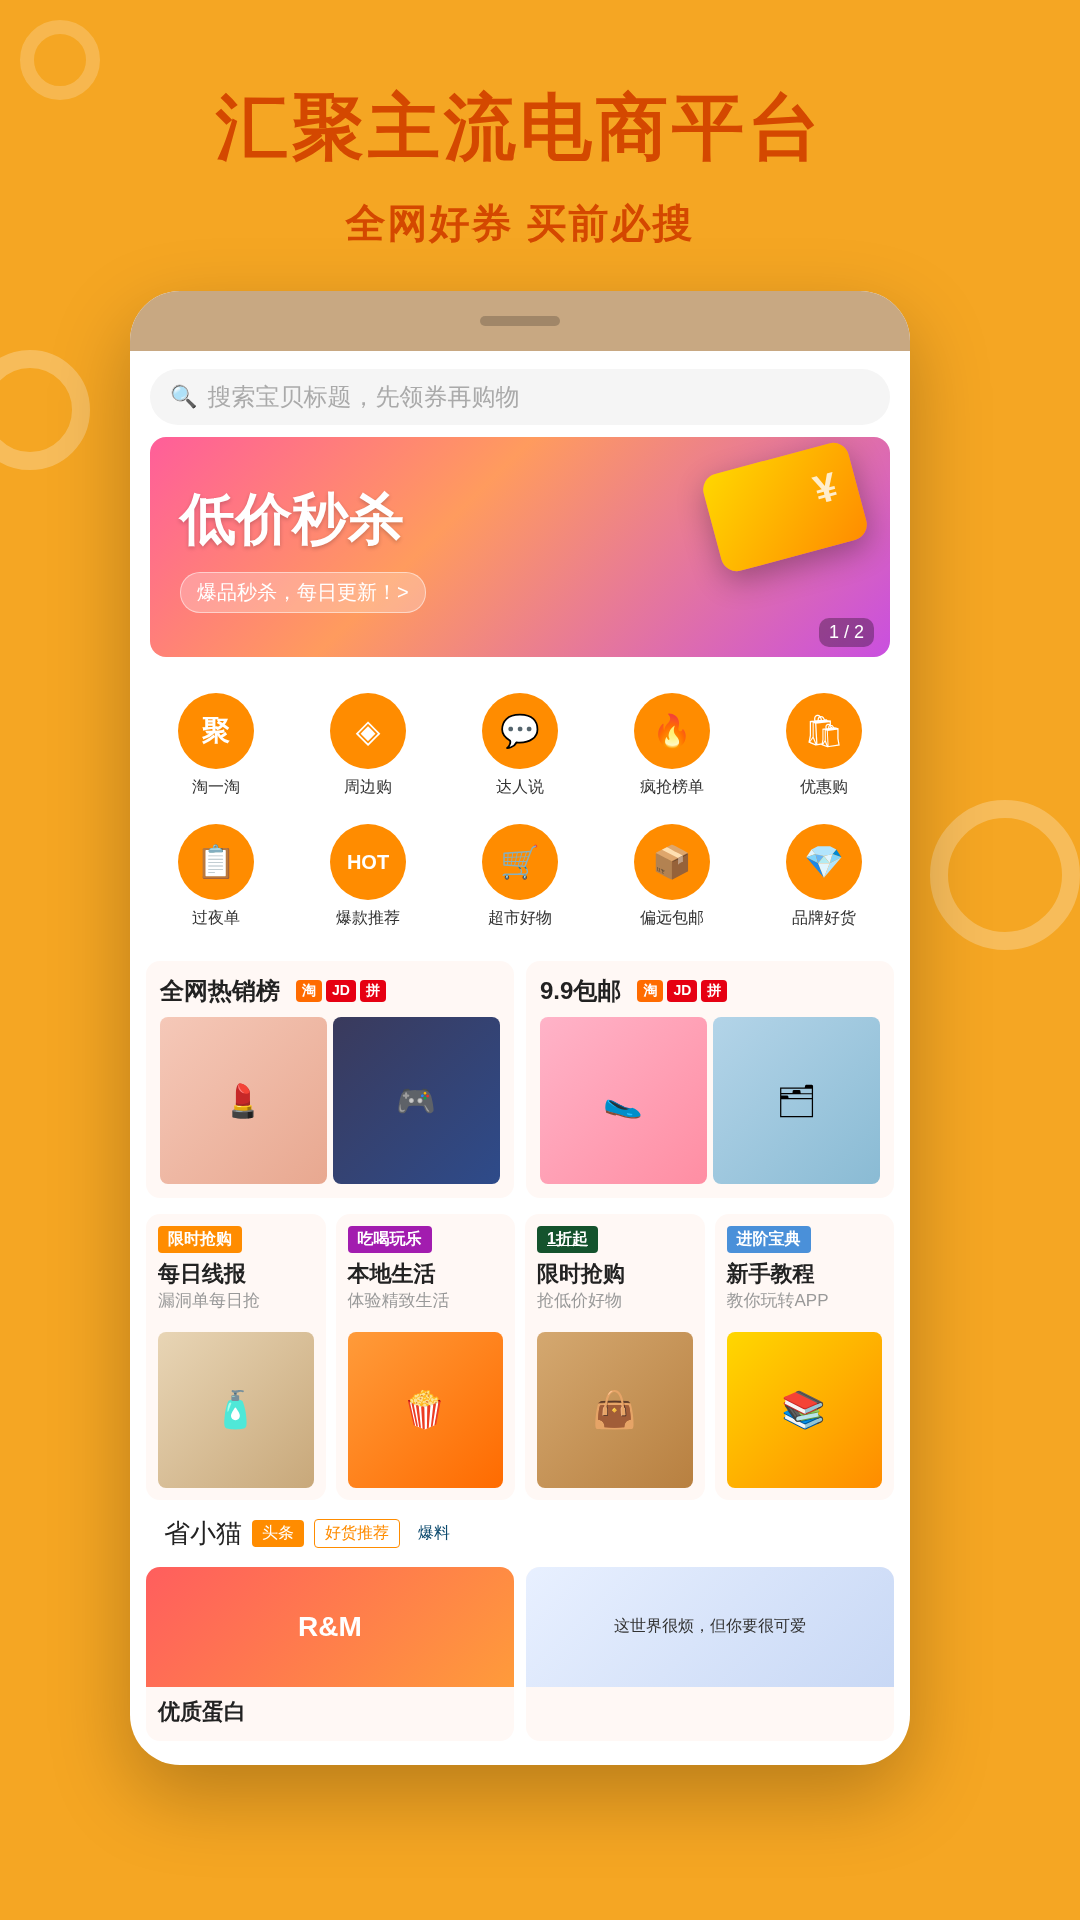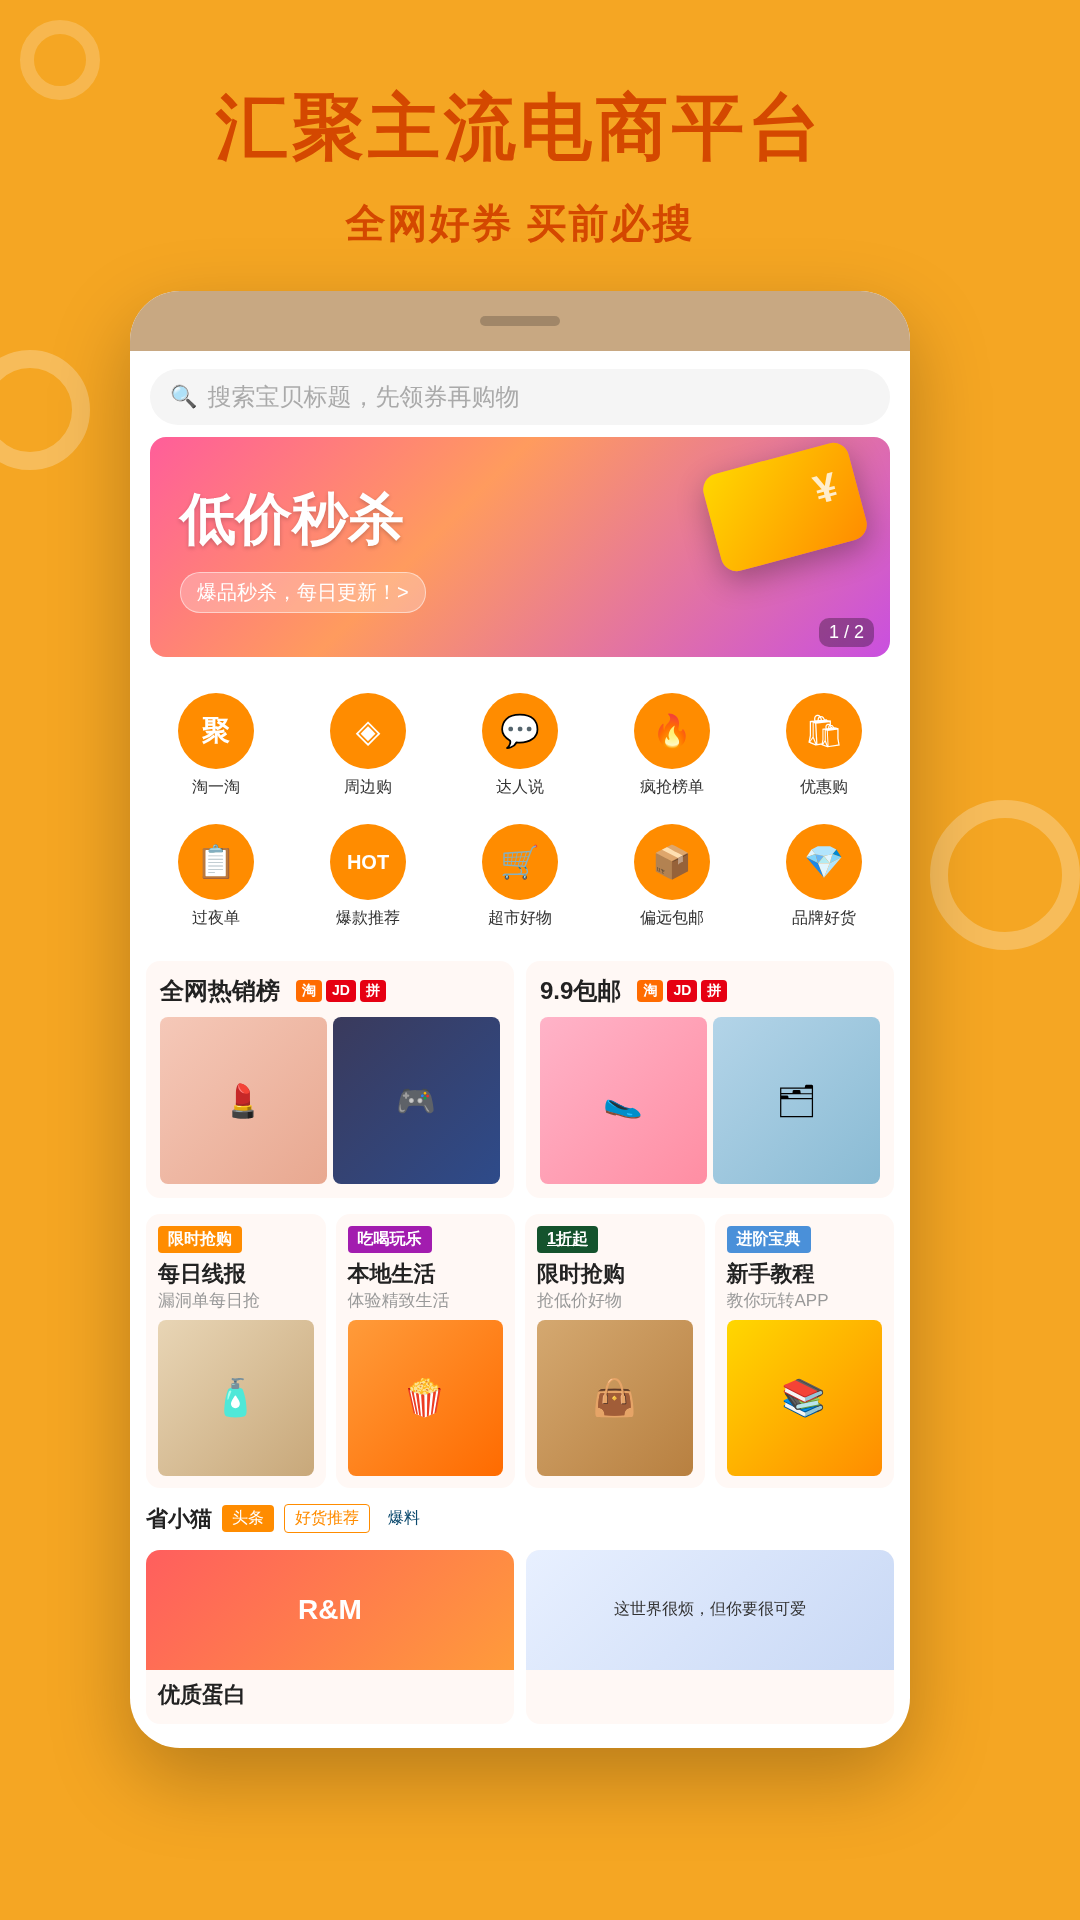--- a/index.html
+++ b/index.html
@@ -341,21 +341,21 @@
     .tag-pink { background: #14532d; text-decoration: underline; }
     .tag-blue { background: #4A90D9; }
     .feature-card-title {
       font-size: 22px;
       font-weight: 700;
       color: #222;
     }
     .feature-card-sub {
       font-size: 17px;
       color: #999;
-      margin-bottom: 8px;
+      margin-bottom: 20px;
     }
     .feature-card-img {
       width: 100%;
       aspect-ratio: 1;
       border-radius: 8px;
       background: #eee;
       display: flex;
       align-items: center;
       justify-content: center;
       overflow: hidden;
@@ -369,23 +369,24 @@
     .news-section {
       margin: 0 16px 16px;
     }
     .news-header {
       display: flex;
       align-items: center;
       gap: 10px;
       margin-bottom: 10px;
     }
     .news-title {
-      font-size: 22px;
-      font-weight: 700;
+      font-size: 26px;
+      font-weight: 400;
       color: #222;
+      margin-left: 18px;
     }
     .news-tag-head {
       background: #FF8C00;
       color: #fff;
       font-size: 16px;
       padding: 3px 10px;
       border-radius: 4px;
     }
     .news-tag-good {
       border: 1px solid #FF8C00;

